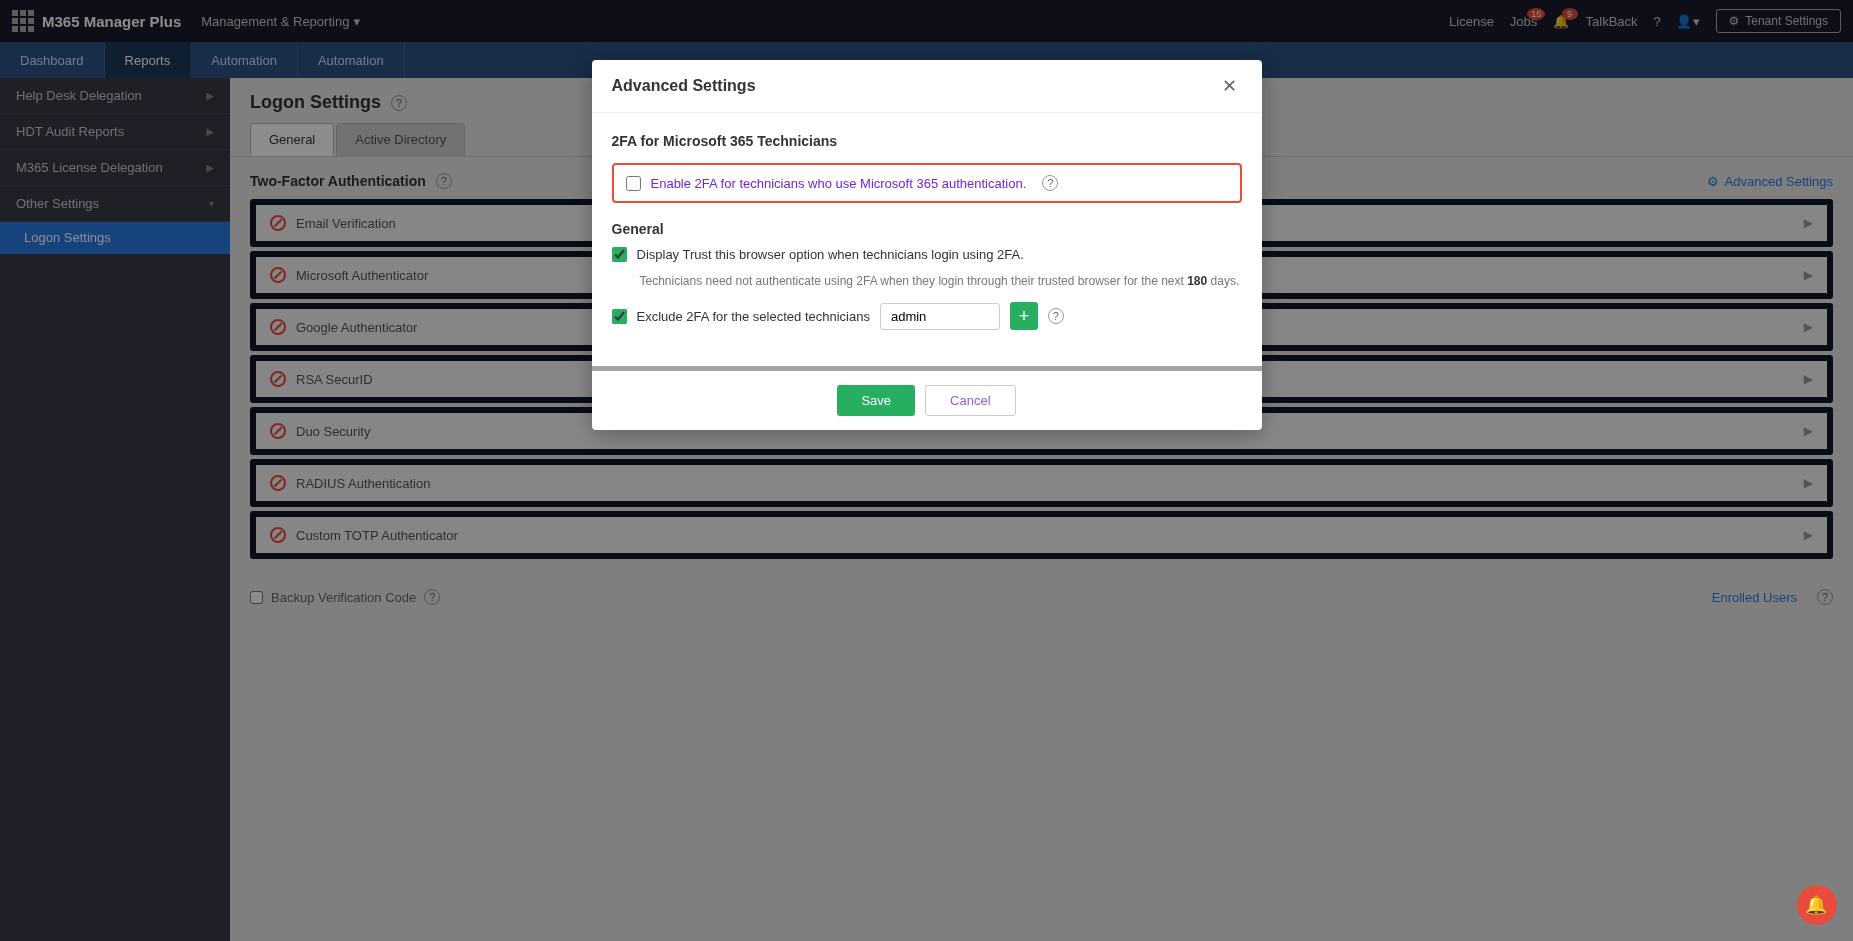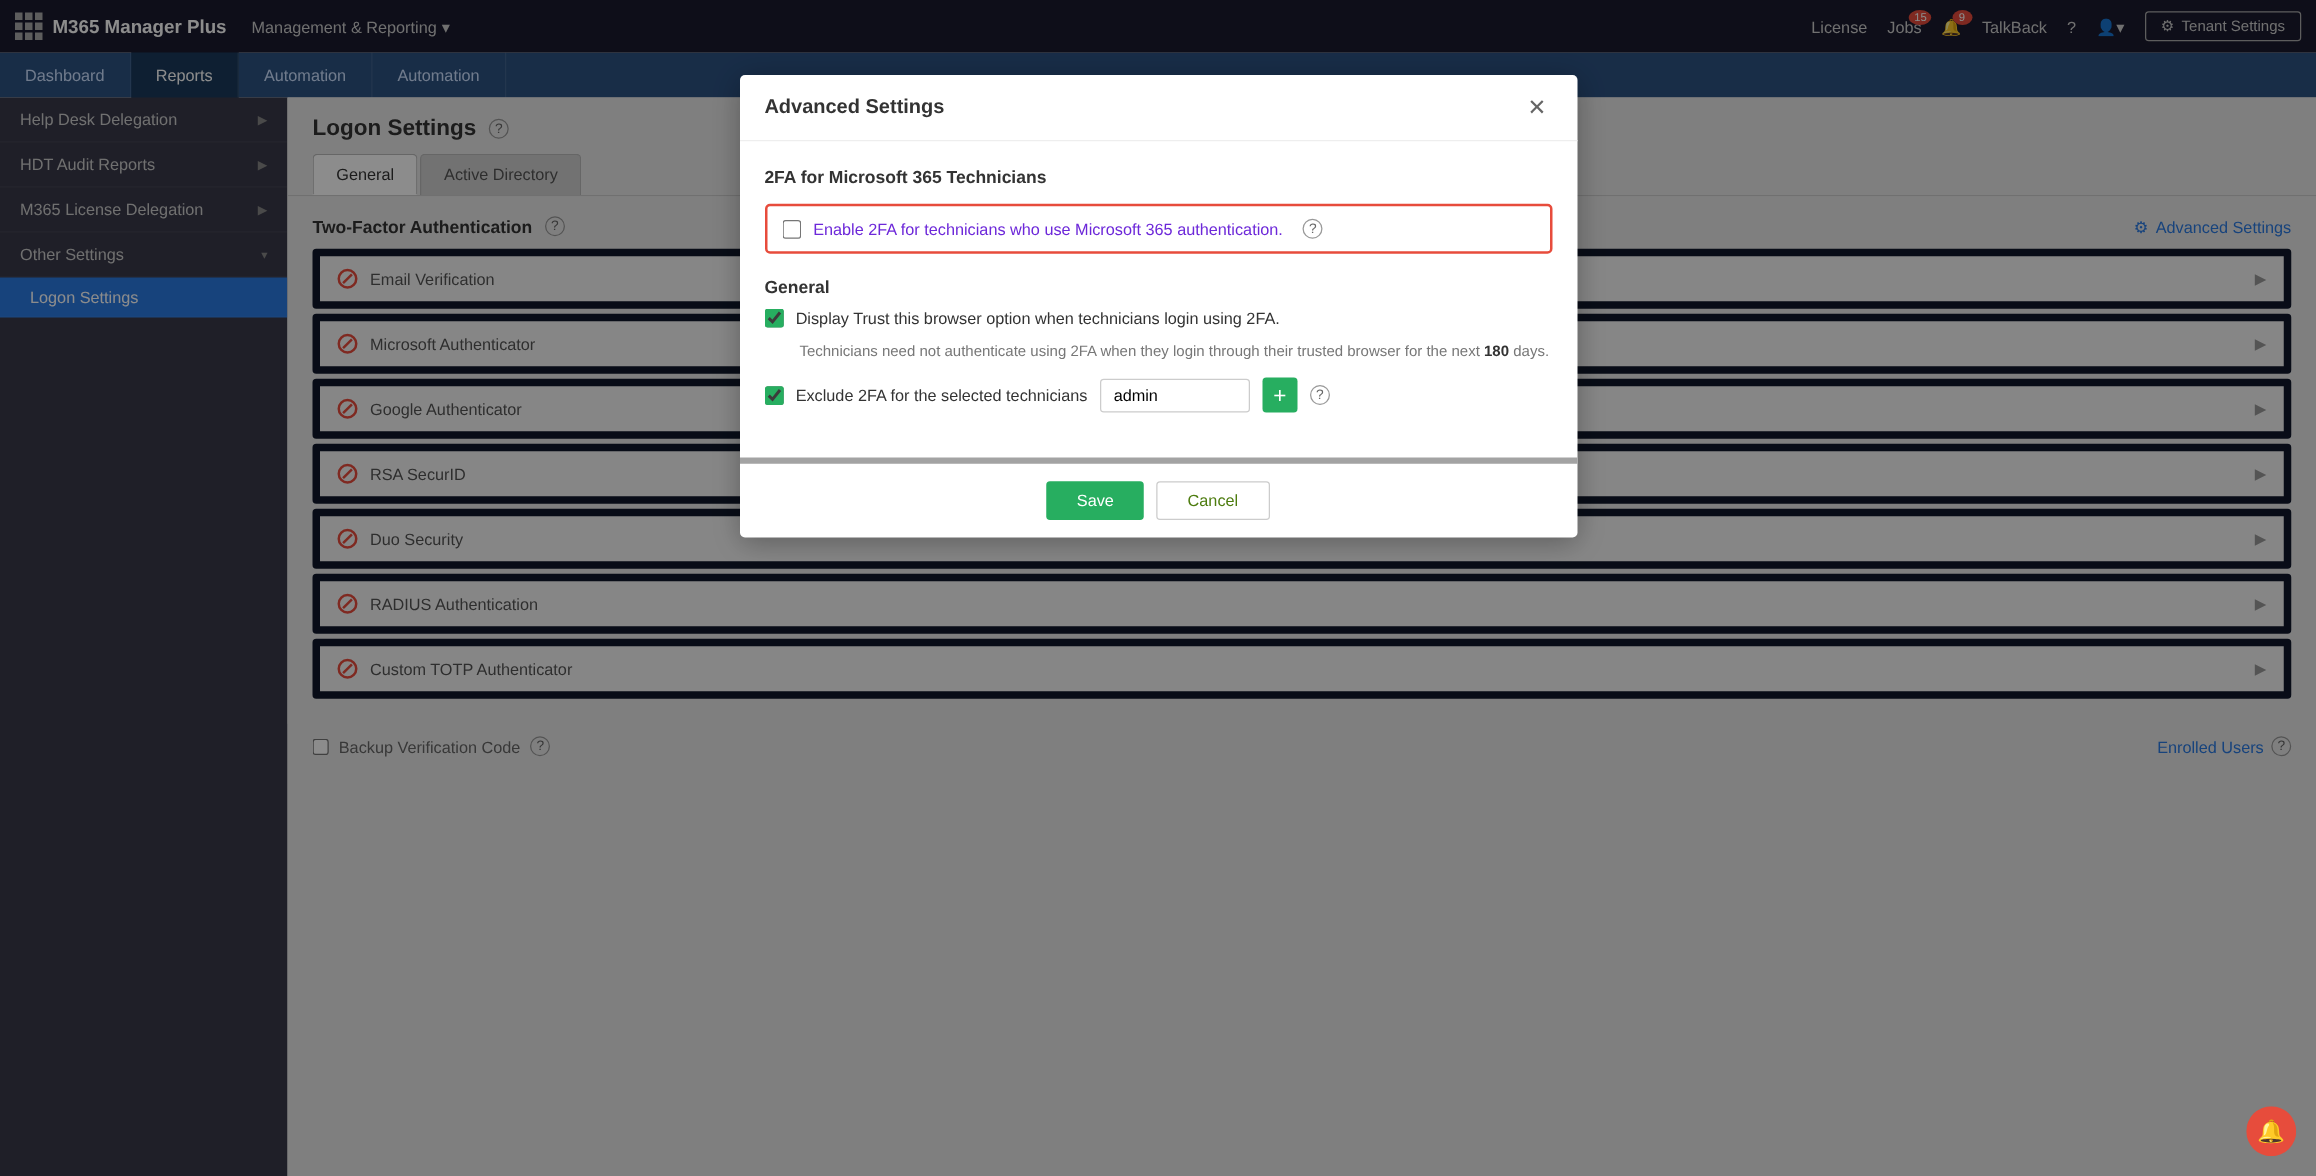--- a/index.html
+++ b/index.html
@@ -246,21 +246,21 @@
     .backup-left {
       display: flex;
       align-items: center;
       gap: 8px;
       color: #666;
       font-size: 13px;
     }
     .backup-right {
       display: flex;
       align-items: center;
-      gap: 6px;
+      gap: 20px;
       color: #2a7ae2;
       font-size: 13px;
       cursor: pointer;
     }
 
     
     .overlay {
       position: fixed;
       top: 0; left: 0; right: 0; bottom: 0;
       background: rgba(0,0,0,0.45);
@@ -425,21 +425,21 @@
       background: #27ae60;
       color: #fff;
       border: none;
       padding: 7px 24px;
       border-radius: 3px;
       font-size: 13px;
       cursor: pointer;
     }
     .btn-cancel {
       background: #fff;
-      color: #4d7c0f;
+      color: #8b5cf6;
       border: 1px solid #ccc;
       padding: 7px 24px;
       border-radius: 3px;
       font-size: 13px;
       cursor: pointer;
     }
 
     
     .tenant-btn {
       background: none;

